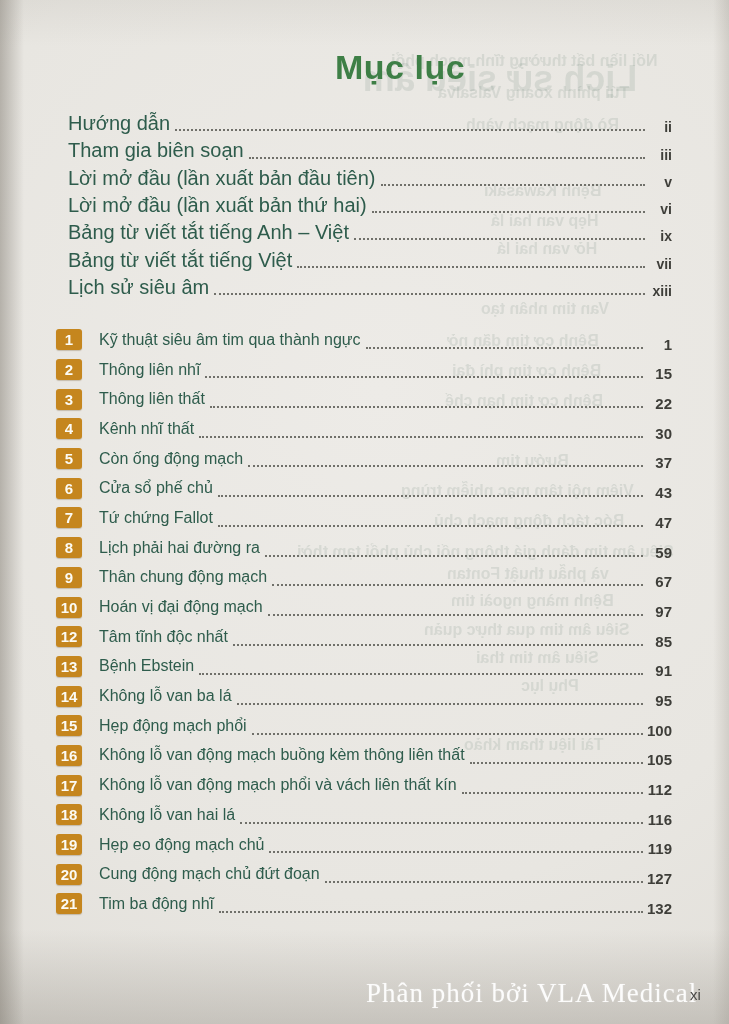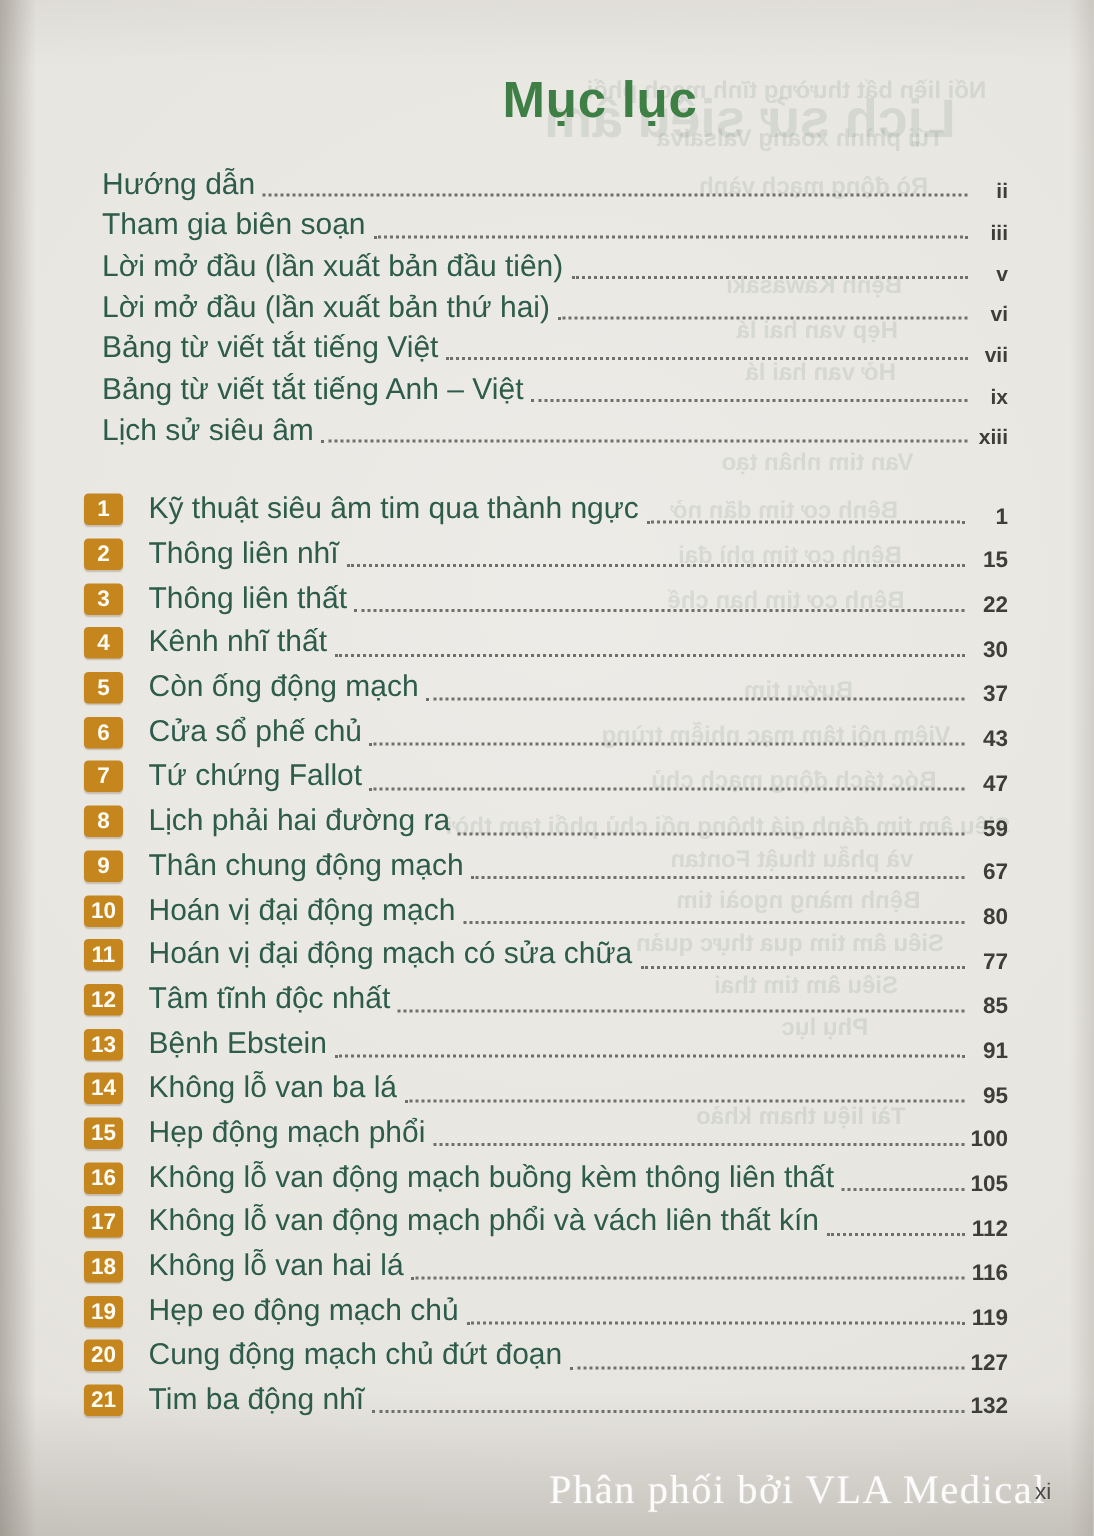--- a/index.html
+++ b/index.html
@@ -46,21 +46,21 @@
   .chapters{position:absolute;top:325px;left:56px;right:57px;}
   .ch-row{display:flex;align-items:center;height:29.7px;}
   .badge{
     flex:none;width:26px;height:21px;line-height:21px;
     background:#c5861e;color:#fcfbf4;
     font-size:15px;font-weight:bold;text-align:center;
     border-radius:3px;
     box-shadow:0 1px 1px rgba(90,60,10,.25);
   }
   .ch-label{
-    white-space:nowrap;font-size:20px;color:#2e5c4c;flex:none;
+    white-space:nowrap;font-size:16px;color:#2e5c4c;flex:none;
     margin-left:17px;
   }
   .ch-row .pg{font-size:15px;min-width:26px;}
   .watermark{
     position:absolute;left:366px;top:978px;
     font-family:"Liberation Serif", serif;
     font-size:27px;letter-spacing:1px;
     color:rgba(255,255,255,0.92);
     text-shadow:0 0 2px rgba(255,255,255,0.25);
   }
@@ -141,29 +141,29 @@
         <span class="pg">v</span>
       </div>
 
       <div class="fm-row">
         <span class="fm-label">Lời mở đầu (lần xuất bản thứ hai)</span>
         <span class="leader"></span>
         <span class="pg">vi</span>
       </div>
 
       <div class="fm-row">
+        <span class="fm-label">Bảng từ viết tắt tiếng Anh – Việt</span>
+        <span class="leader"></span>
+        <span class="pg">ix</span>
+      </div>
+
+      <div class="fm-row">
         <span class="fm-label">Bảng từ viết tắt tiếng Việt</span>
         <span class="leader"></span>
         <span class="pg">vii</span>
-      </div>
-
-      <div class="fm-row">
-        <span class="fm-label">Bảng từ viết tắt tiếng Anh – Việt</span>
-        <span class="leader"></span>
-        <span class="pg">ix</span>
       </div>
 
       <div class="fm-row">
         <span class="fm-label">Lịch sử siêu âm</span>
         <span class="leader"></span>
         <span class="pg">xiii</span>
       </div>
     </div>
 
   <div class="chapters">
@@ -228,29 +228,23 @@
         <span class="badge">9</span>
         <span class="ch-label">Thân chung động mạch</span>
         <span class="leader"></span>
         <span class="pg">67</span>
       </div>
 
       <div class="ch-row">
         <span class="badge">10</span>
         <span class="ch-label">Hoán vị đại động mạch</span>
         <span class="leader"></span>
-        <span class="pg">80</span>
-      </div>
-
-      <div class="ch-row">
-        <span class="badge">11</span>
-        <span class="ch-label">Hoán vị đại động mạch có sửa chữa</span>
-        <span class="leader"></span>
-        <span class="pg">77</span>
-      </div>
+        <span class="pg">97</span>
+      </div>
+
 
       <div class="ch-row">
         <span class="badge">12</span>
         <span class="ch-label">Tâm tĩnh độc nhất</span>
         <span class="leader"></span>
         <span class="pg">85</span>
       </div>
 
       <div class="ch-row">
         <span class="badge">13</span>

